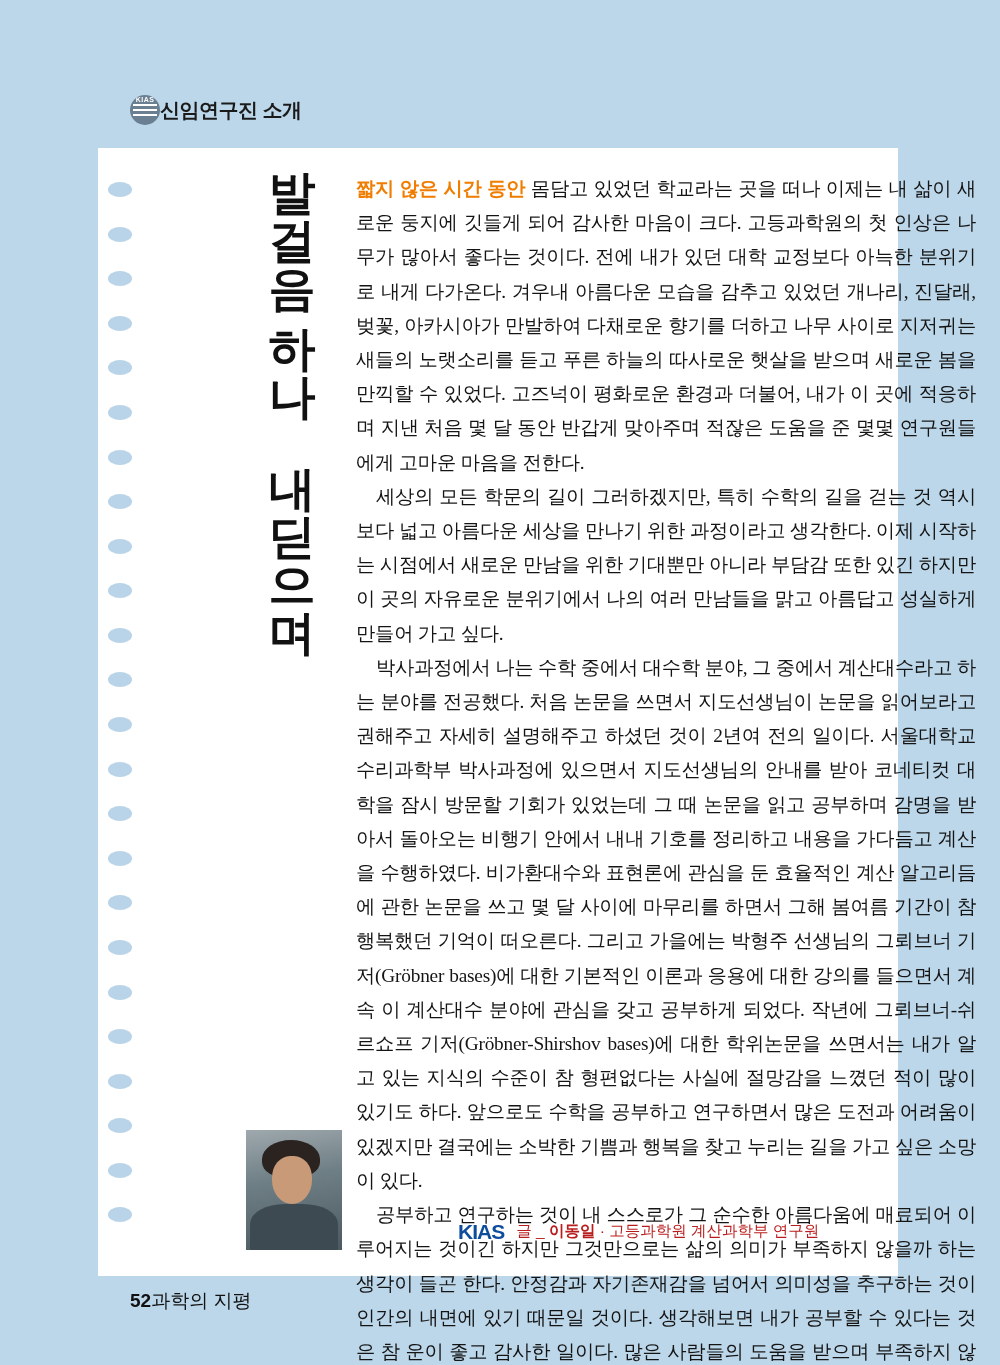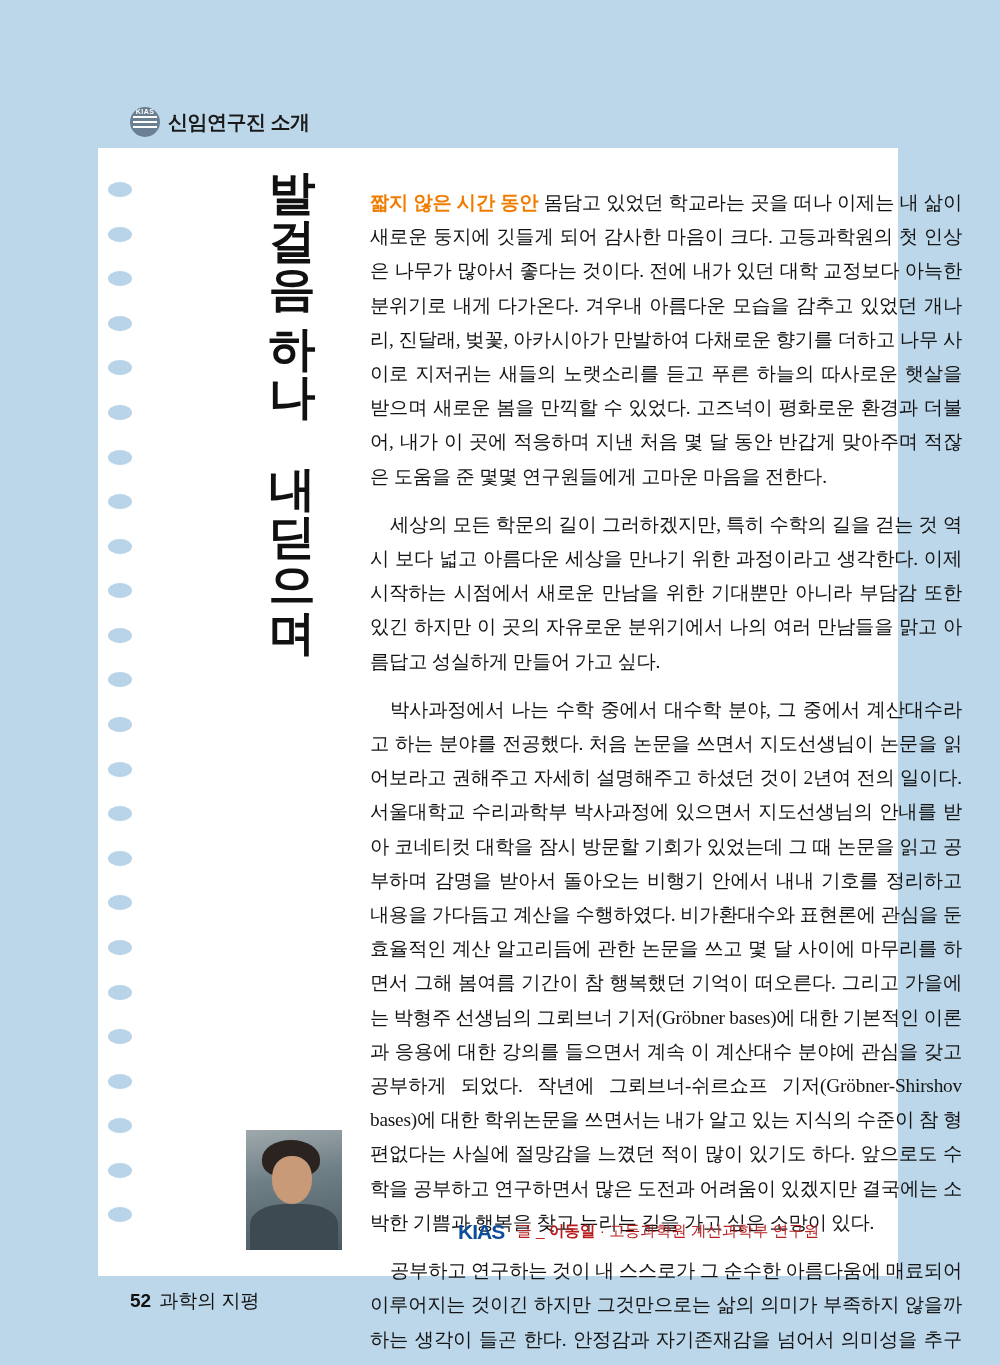--- a/index.html
+++ b/index.html
@@ -17,22 +17,20 @@
 
   
   .header-band {
     position: absolute;
     left: 130px;
     top: 92px;
     width: 220px;
     height: 36px;
     display: flex;
     align-items: center;
-    gap: 8px;
-    margin-top: 12px;
   }
   .kias-logo {
     width: 30px;
     height: 30px;
     border-radius: 50%;
     background: #6b7f92;
     position: relative;
     flex: 0 0 auto;
     overflow: hidden;
   }
@@ -134,21 +132,21 @@
   .vtitle .ch.gap2 { margin-top: 14px; }
 
   
   .body-col {
     position: absolute;
     left: 258px;
     top: 24px;
     width: 620px;
   }
   .body-col p {
-    margin: 14px;
+    margin: 0;
     font-size: 19.3px;
     line-height: 34.2px;
     text-align: justify;
     text-justify: inter-character;
     color: #141414;
     letter-spacing: -0.2px;
   }
   .body-col p + p {
     text-indent: 20px;
   }
@@ -220,21 +218,20 @@
   }
   .byline-text b { font-weight: bold; }
 
   
   .footer {
     position: absolute;
     left: 130px;
     top: 1288px;
     display: flex;
     align-items: baseline;
-    gap: 8px;
     font-family: "Liberation Sans", sans-serif;
   }
   .footer .pg {
     font-size: 19px;
     font-weight: bold;
     color: #111;
   }
   .footer .fname {
     font-size: 19px;
     color: #111;

